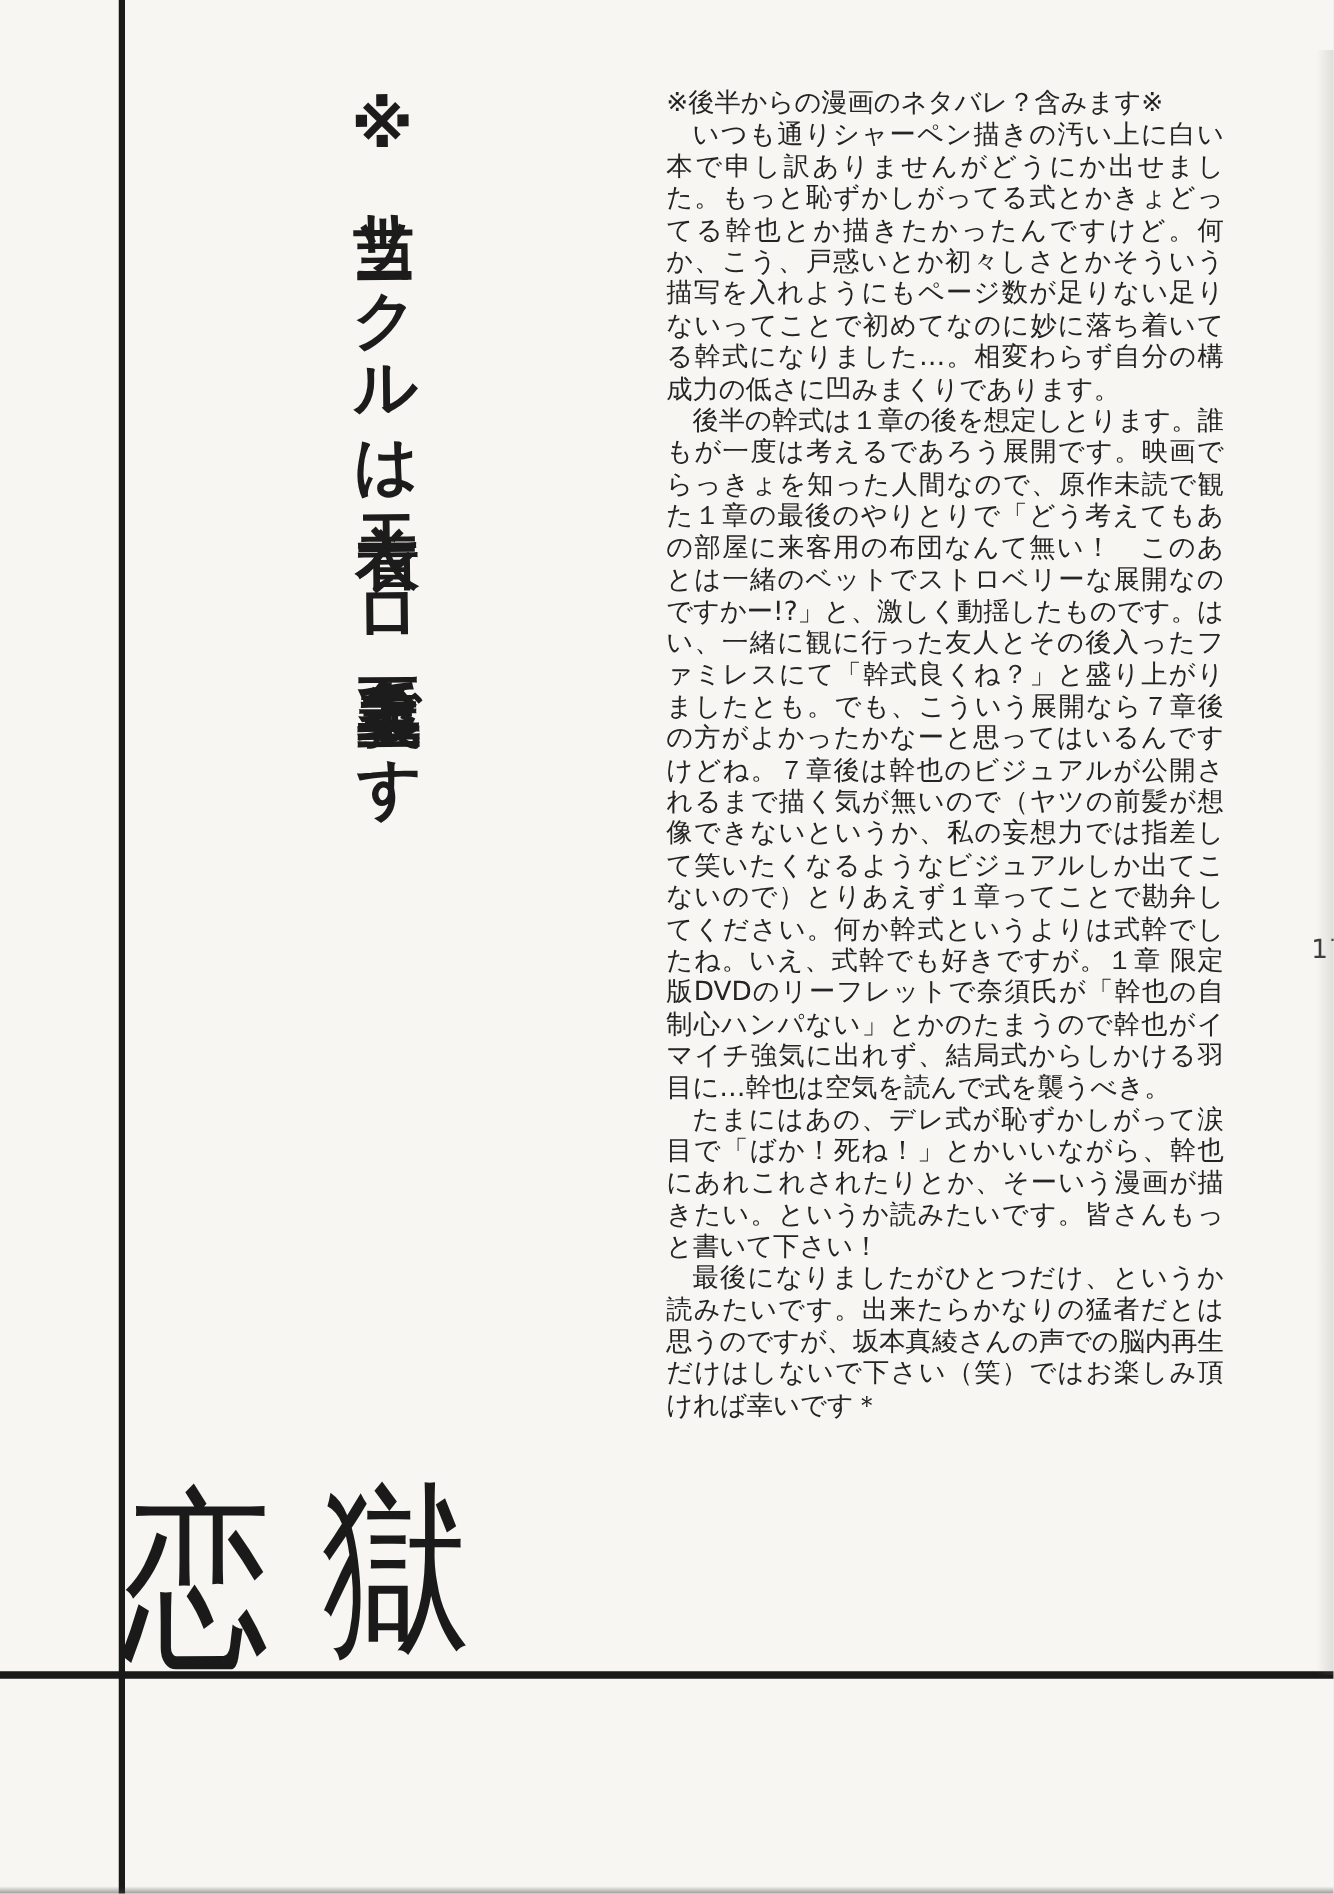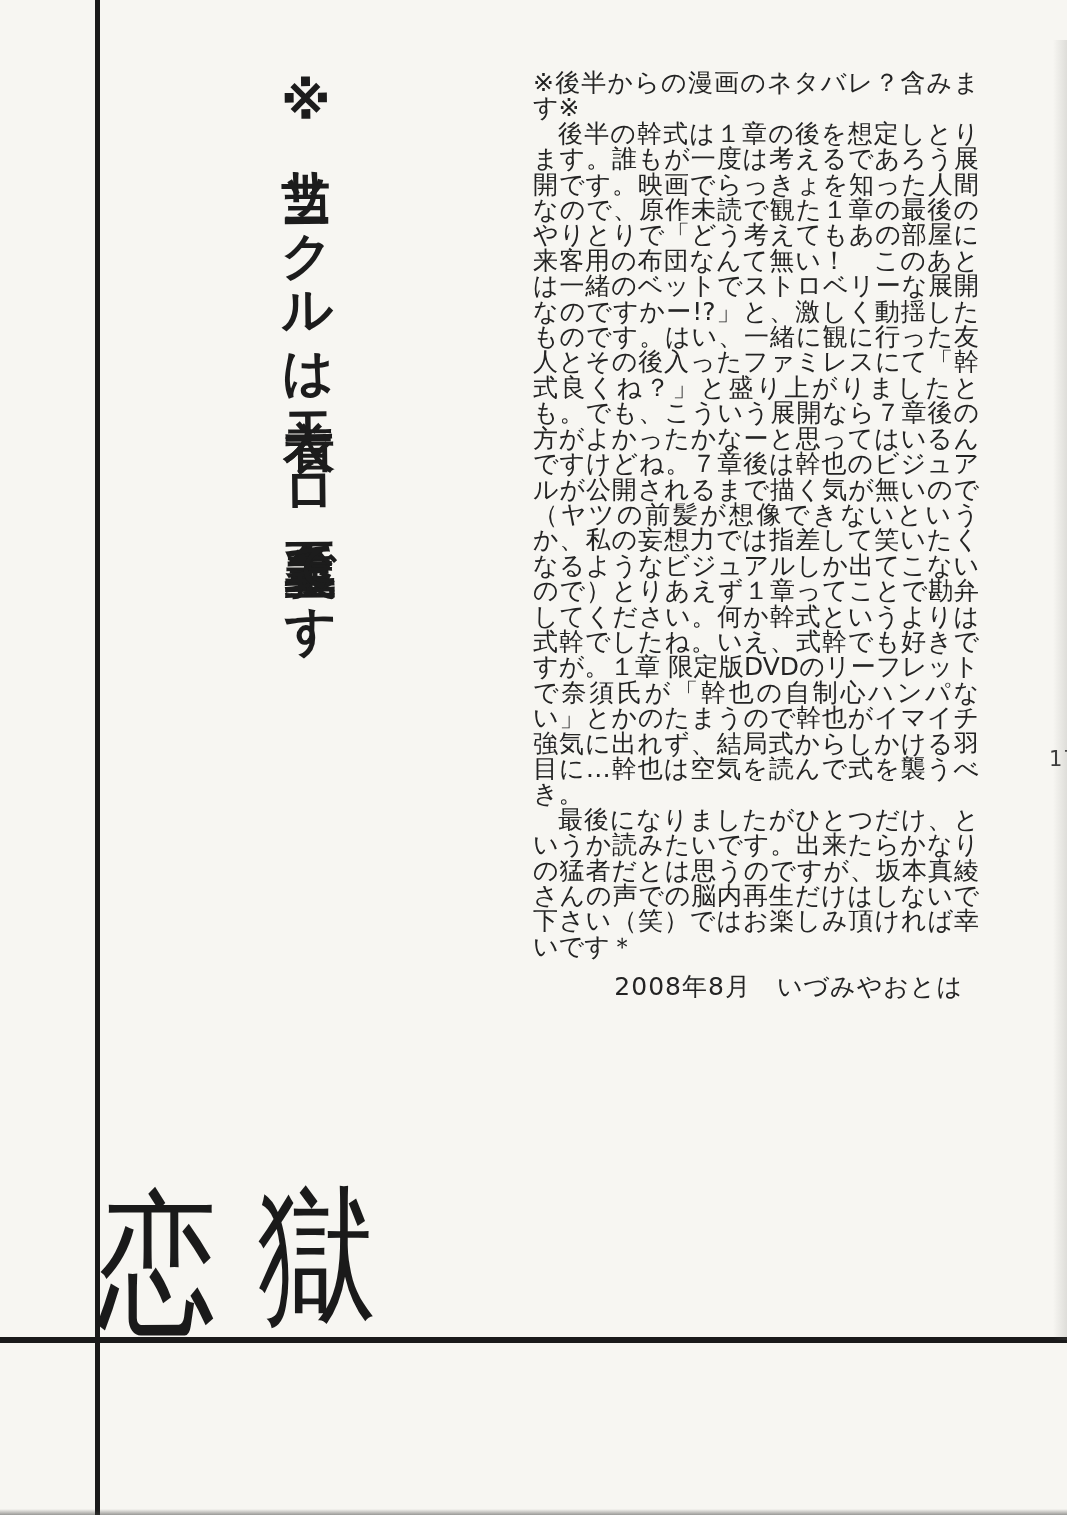--- a/index.html
+++ b/index.html
@@ -75,21 +75,21 @@
     z-index: 2;
   }
   .logo-koi  { left: 98px;  top: 1188px; }
   .logo-goku { left: 258px; top: 1180px; }
   
   .textcol {
     position: absolute;
     left: 533px;
     top: 70px;
     width: 446px;
-    font-size: 25px;
+    font-size: 21px;
     line-height: 25.4px;
     color: #242424;
     text-align: justify;
     letter-spacing: 0;
   }
   .textcol p {
     margin: 0;
     text-indent: 1em;
   }
   .textcol p.noindent {
@@ -121,23 +121,24 @@
   <div class="rule-v"></div>
   <div class="rule-h"></div>
 
   <div class="tagline">※当サークルは着衣エロ至上主義です</div>
 
   <span class="logo-char logo-koi">恋</span>
   <span class="logo-char logo-goku">獄</span>
 
   <div class="textcol">
     <p class="noindent">※後半からの漫画のネタバレ？含みます※</p>
+    <p>いつも通りシャーペン描きの汚い上に白い本で申し訳ありませんがどうにか出せました。もっと恥ずかしがってる式とかきょどってる幹也とか描きたかったんですけど。何か、こう、戸惑いとか初々しさとかそういう描写を入れようにもページ数が足りない足りないってことで初めてなのに妙に落ち着いてる幹式になりました…。相変わらず自分の構成力の低さに凹みまくりであります。</p>
     <p>後半の幹式は１章の後を想定しとります。誰もが一度は考えるであろう展開です。映画でらっきょを知った人間なので、原作未読で観た１章の最後のやりとりで「どう考えてもあの部屋に来客用の布団なんて無い！　このあとは一緒のベットでストロベリーな展開なのですかー!?」と、激しく動揺したものです。はい、一緒に観に行った友人とその後入ったファミレスにて「幹式良くね？」と盛り上がりましたとも。でも、こういう展開なら７章後の方がよかったかなーと思ってはいるんですけどね。７章後は幹也のビジュアルが公開されるまで描く気が無いので（ヤツの前髪が想像できないというか、私の妄想力では指差して笑いたくなるようなビジュアルしか出てこないので）とりあえず１章ってことで勘弁してください。何か幹式というよりは式幹でしたね。いえ、式幹でも好きですが。１章 限定版DVDのリーフレットで奈須氏が「幹也の自制心ハンパない」とかのたまうので幹也がイマイチ強気に出れず、結局式からしかける羽目に…幹也は空気を読んで式を襲うべき。</p>
+    <p>たまにはあの、デレ式が恥ずかしがって涙目で「ばか！死ね！」とかいいながら、幹也にあれこれされたりとか、そーいう漫画が描きたい。というか読みたいです。皆さんもっと書いて下さい！</p>
     <p>最後になりましたがひとつだけ、というか読みたいです。出来たらかなりの猛者だとは思うのですが、坂本真綾さんの声での脳内再生だけはしないで下さい（笑）ではお楽しみ頂ければ幸いです＊</p>
-    <p class="signature">2008年8月　いづみやおとは</p>
   </div>
 
   <div class="pagenum">17</div>
 
   <div class="edge-right"></div>
   <div class="edge-bottom"></div>
 
 </div>
 
 </body></html>

